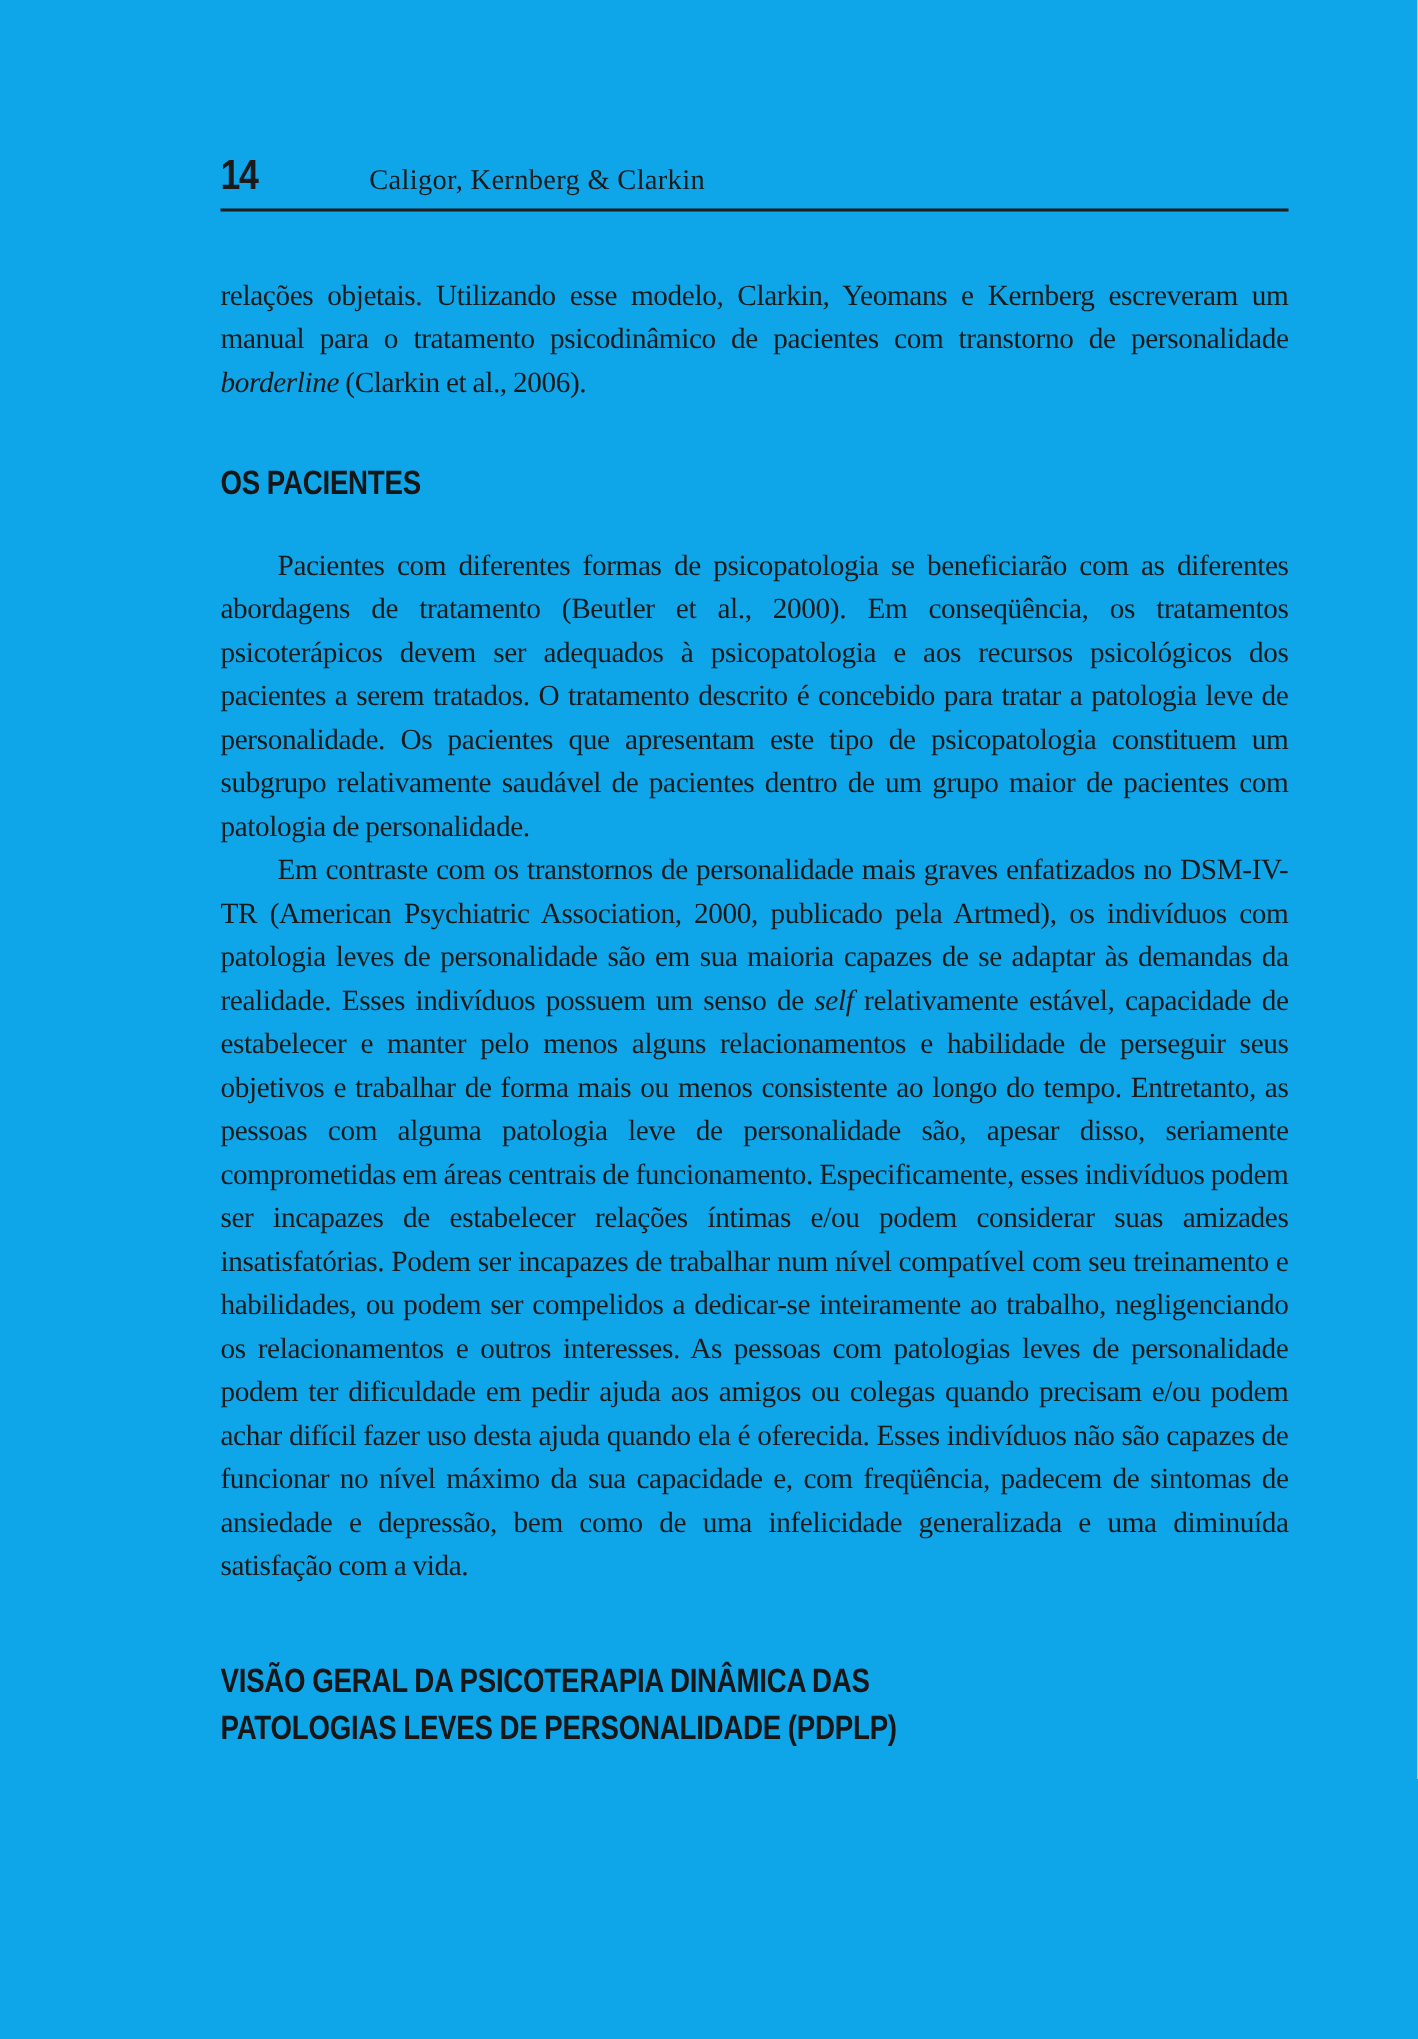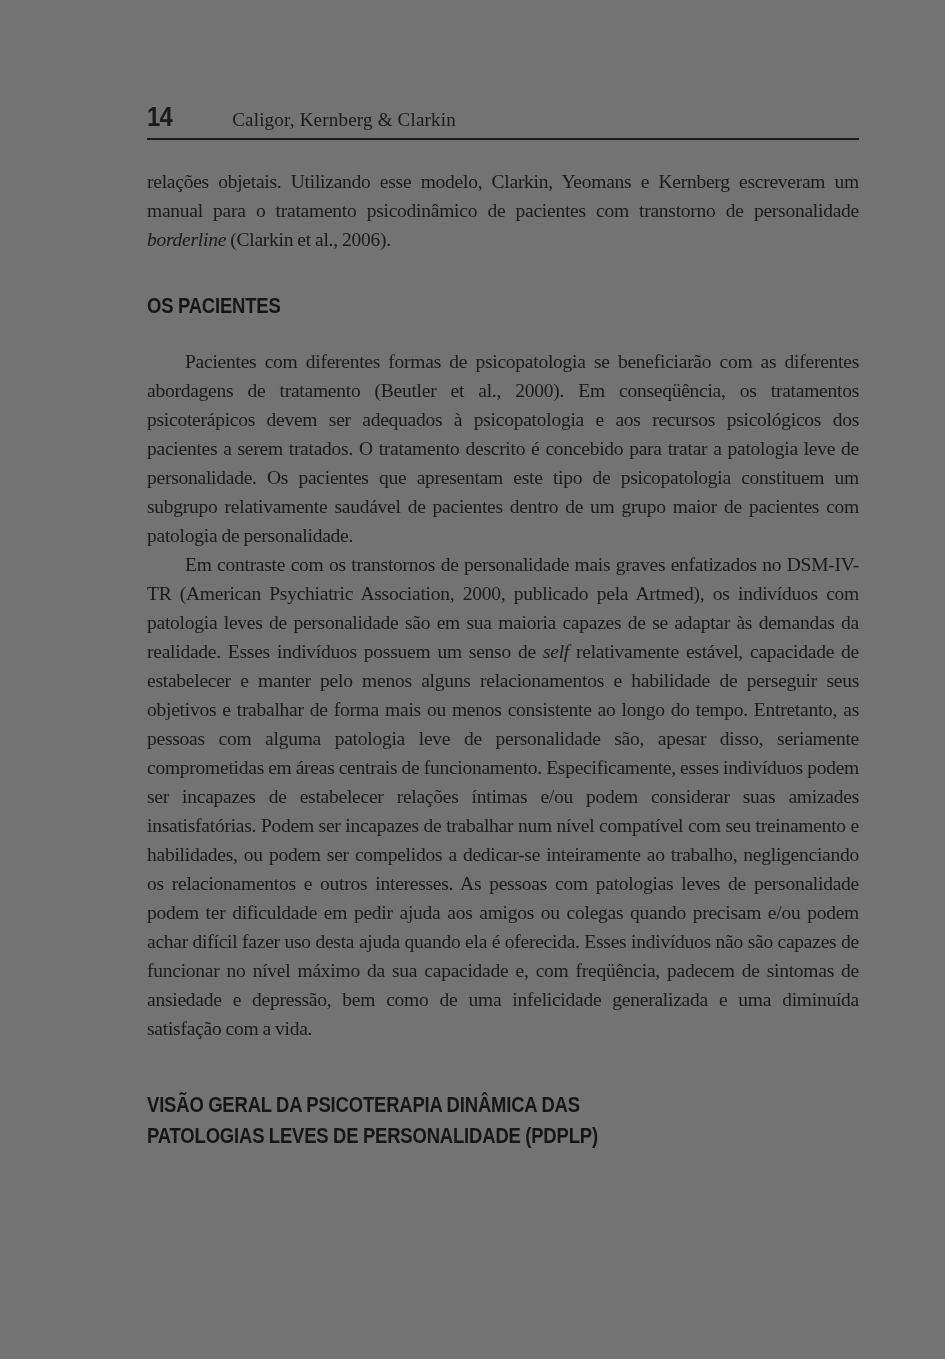--- a/index.html
+++ b/index.html
@@ -4,21 +4,21 @@
 <style>
   html, body {
     margin: 0;
     padding: 0;
     background: #ffffff;
   }
   .page {
     position: relative;
     width: 945px;
     height: 1359px;
-    background: #737373;
+    background: #0ea5e9;
     overflow: hidden;
     font-family: "Liberation Serif", serif;
     color: #1a1a1a;
   }
   .content-col {
     position: absolute;
     left: 147px;
     top: 103px;
     width: 712px;
   }
@@ -33,26 +33,26 @@
     font-family: "Liberation Sans", sans-serif;
     font-weight: bold;
     font-size: 28px;
     line-height: 1;
     letter-spacing: -1px;
     transform: scaleX(0.85);
     transform-origin: left bottom;
   }
   .running-head {
     font-size: 19px;
-    margin-left: 56px;
+    margin-left: 70px;
     letter-spacing: 0.2px;
   }
   
   .body-text {
-    margin-top: 27px;
+    margin-top: 42px;
     font-size: 19.5px;
     line-height: 29px;
     text-align: justify;
     letter-spacing: -0.25px;
     word-spacing: -0.5px;
   }
   .body-text p {
     margin: 0;
     text-indent: 38px;
   }

